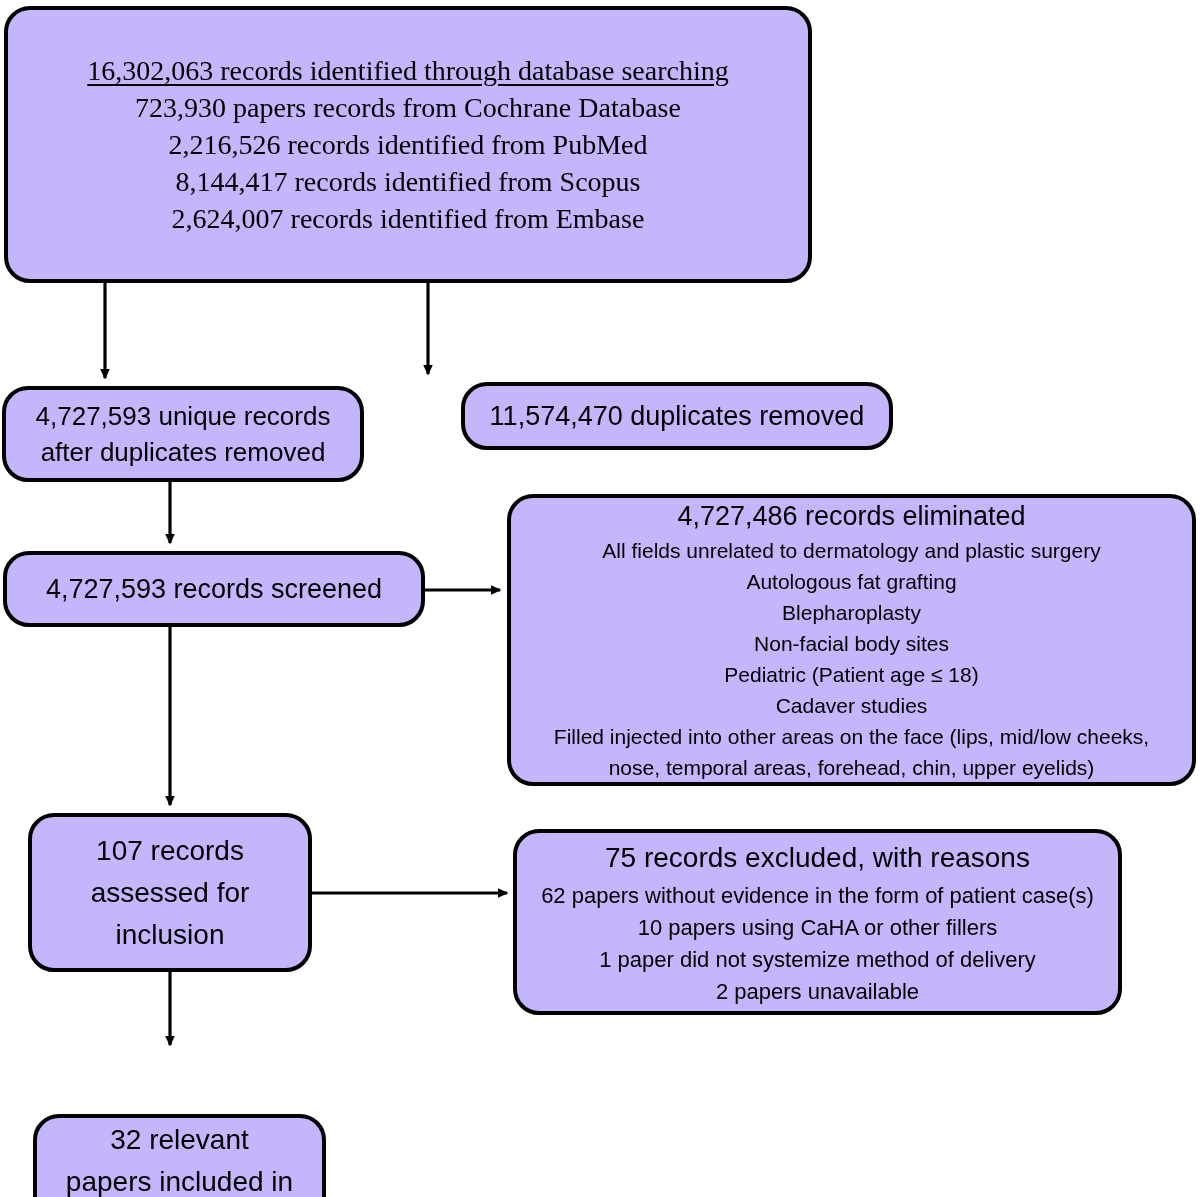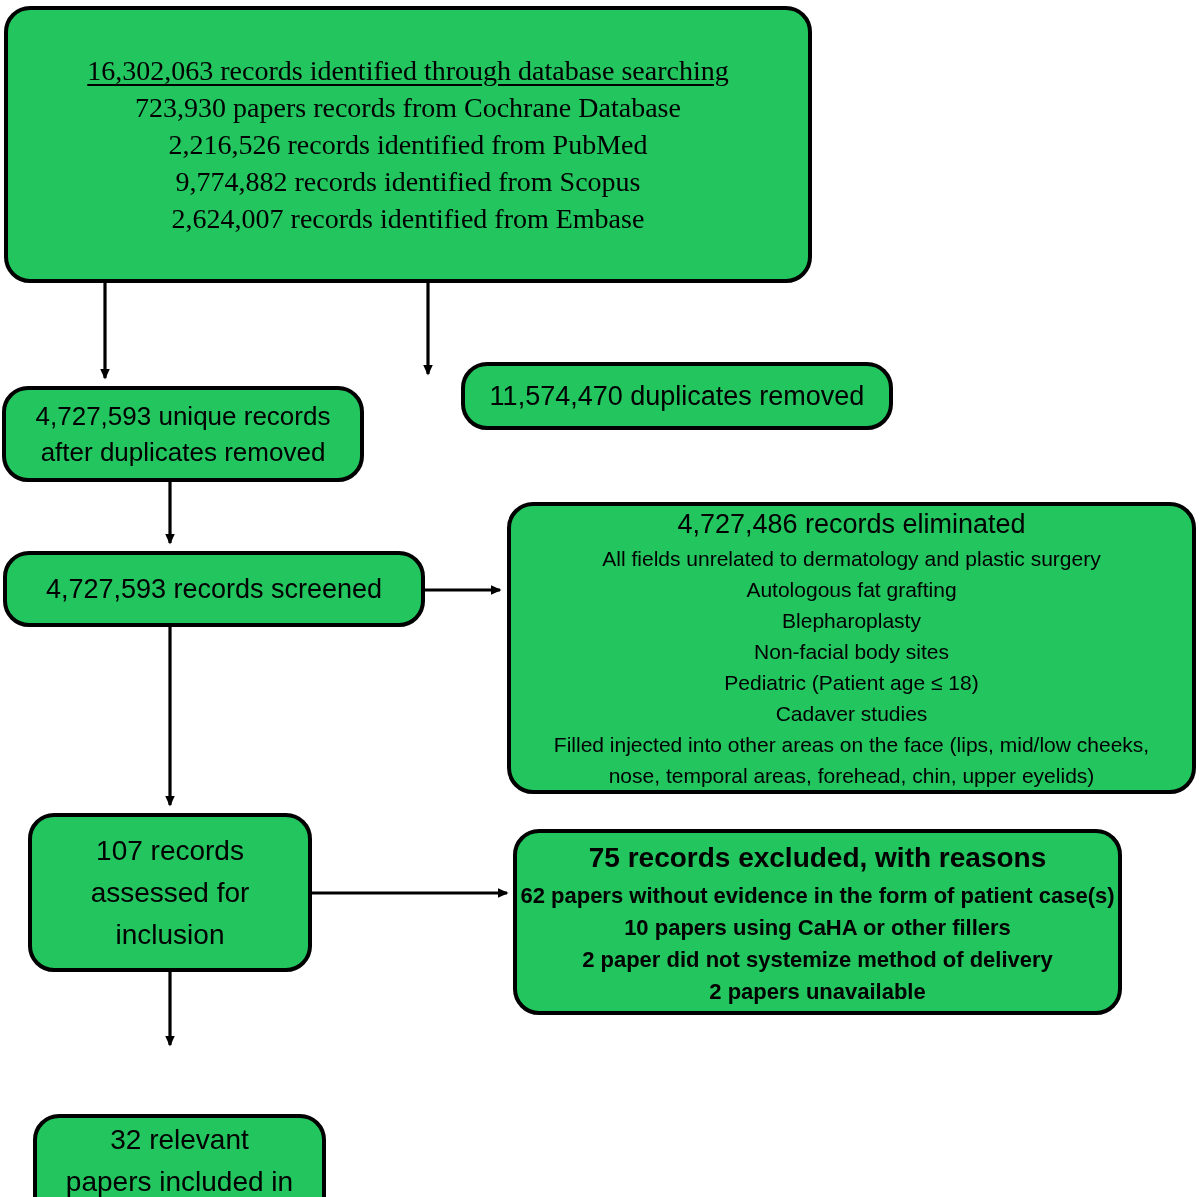--- a/index.html
+++ b/index.html
@@ -3,21 +3,21 @@
 <meta charset="utf-8">
 <style>
   html,body{margin:0;padding:0;background:#ffffff;}
   body{width:1200px;height:1197px;overflow:hidden;
        font-family:"Liberation Sans",sans-serif;color:#000;}
   #stage{position:relative;width:1200px;height:1197px;}
 
   svg#wires{position:absolute;left:0;top:0;width:1200px;height:1197px;
             pointer-events:none;}
 
-  .node{position:absolute;box-sizing:border-box;background:#22c55e;
+  .node{position:absolute;box-sizing:border-box;background:#c4b5fd;
         border:4px solid #000;border-radius:26px;
         display:flex;flex-direction:column;align-items:center;
         justify-content:center;text-align:center;z-index:2;}
 
   .line{display:block;white-space:nowrap;}
 
   
   #box-identified{left:4px;top:6px;width:808px;height:277px;
                   font-family:"Liberation Serif",serif;}
   #box-identified .line{font-size:28px;line-height:37px;}
@@ -26,37 +26,37 @@
 
   
   .cond{font-family:"Liberation Sans",sans-serif;
         transform-origin:center center;text-align:center;}
   .cond .line{font-size:27px;line-height:34px;}
   .cond .line.hdr{font-size:29px;}
 
   #box-unique{left:2px;top:386px;width:362px;height:96px;}
   #box-unique .line{font-size:26px;line-height:36px;}
 
-  #box-duplicates{left:461px;top:362px;width:432px;height:68px;}
+  #box-duplicates{left:461px;top:382px;width:432px;height:68px;}
   #box-duplicates .line{font-size:27px;line-height:34px;}
 
   #box-screened{left:3px;top:551px;width:422px;height:76px;}
   #box-screened .line{font-size:27px;line-height:34px;}
 
   #box-eliminated{left:507px;top:494px;width:689px;height:292px;
-                  padding:6px 18px;margin-top:8px;}
+                  padding:6px 18px;}
   #box-eliminated .line{font-size:21px;line-height:31px;}
   #box-eliminated .line.hdr{font-size:27px;line-height:38px;}
 
   #box-assessed{left:28px;top:813px;width:284px;height:159px;}
   #box-assessed .line{font-size:28px;line-height:42px;}
 
   #box-excluded{left:513px;top:829px;width:609px;height:186px;
                 padding:4px 8px;}
-  #box-excluded .line{font-size:22px;line-height:32px;font-weight:bold;}
+  #box-excluded .line{font-size:22px;line-height:32px;}
   #box-excluded .line.hdr{font-size:28px;line-height:44px;}
 
   #box-included{left:33px;top:1098px;width:293px;height:135px;margin-top:16px;}
   #box-included .line{font-size:28px;line-height:42px;}
 </style>
 </head>
 <body>
 
 <div id="stage">
 
@@ -81,21 +81,21 @@
       <path d="M312,893 L507,893"></path>
 
       <path d="M170,972 L170,1045"></path>
     </g>
   </svg>
 
   <div class="node" id="box-identified">
     <span class="line hdr">16,302,063 records identified through database searching</span>
     <span class="line">723,930 papers records from Cochrane Database</span>
     <span class="line">2,216,526 records identified from PubMed</span>
-    <span class="line">9,774,882 records identified from Scopus</span>
+    <span class="line">8,144,417 records identified from Scopus</span>
     <span class="line">2,624,007 records identified from Embase</span>
   </div>
 
   <div class="node cond" id="box-unique">
     <span class="line">4,727,593 unique records</span>
     <span class="line">after duplicates removed</span>
   </div>
 
   <div class="node cond" id="box-duplicates">
     <span class="line">11,574,470 duplicates removed</span>
@@ -120,21 +120,21 @@
   <div class="node" id="box-assessed">
     <span class="line">107 records</span>
     <span class="line">assessed for</span>
     <span class="line">inclusion</span>
   </div>
 
   <div class="node cond" id="box-excluded">
     <span class="line hdr">75 records excluded, with reasons</span>
     <span class="line">62 papers without evidence in the form of patient case(s)</span>
     <span class="line">10 papers using CaHA or other fillers</span>
-    <span class="line">2 paper did not systemize method of delivery</span>
+    <span class="line">1 paper did not systemize method of delivery</span>
     <span class="line">2 papers unavailable</span>
   </div>
 
   <div class="node" id="box-included">
     <span class="line">32 relevant</span>
     <span class="line">papers included in</span>
     <span class="line">systematic review</span>
   </div>
 
 </div>

